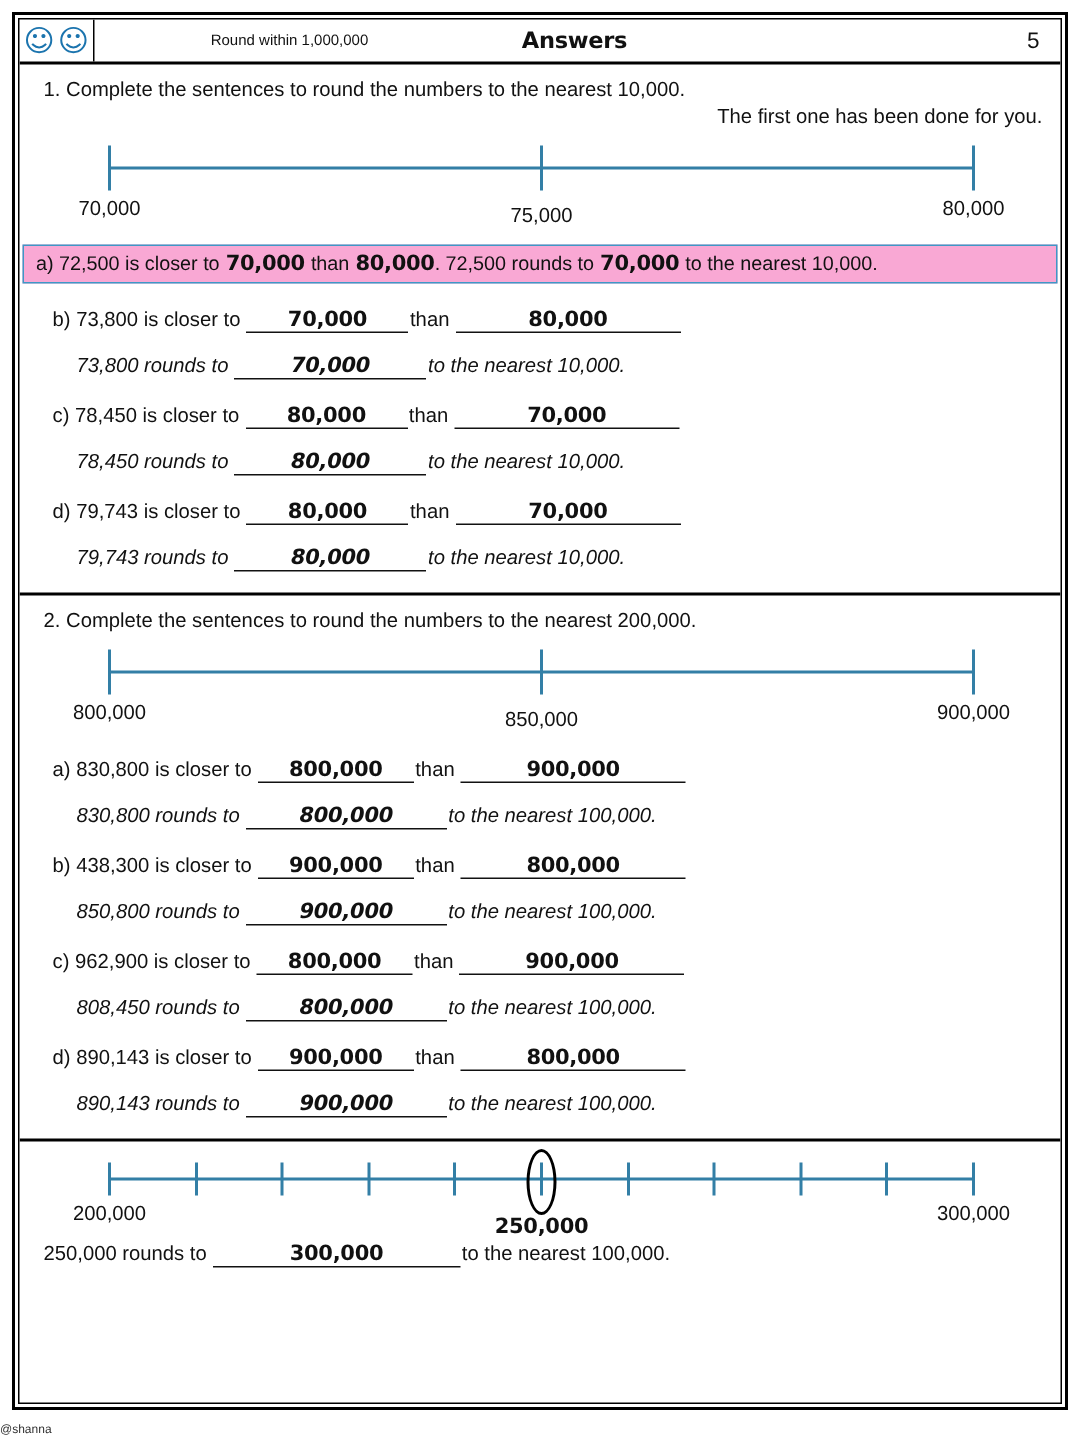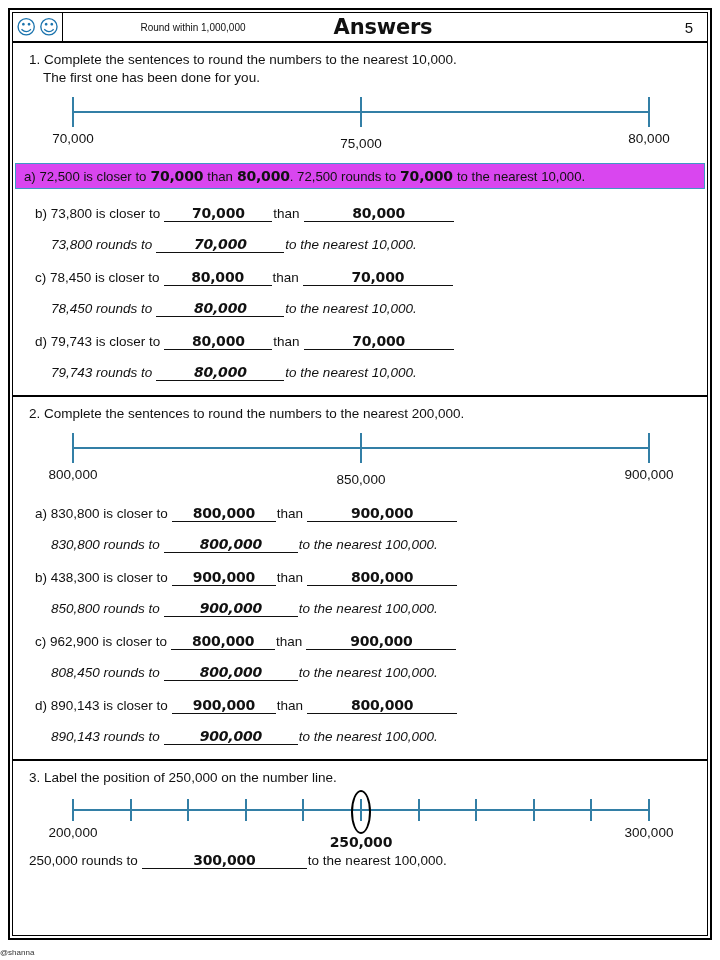--- a/index.html
+++ b/index.html
@@ -4,43 +4,43 @@
 <style>
   html,body{margin:0;padding:0;background:#fff;}
   body{width:720px;height:960px;position:relative;font-family:"Liberation Sans",sans-serif;color:#111;overflow:hidden;}
   .frame-outer{position:absolute;left:8px;top:8px;width:704px;height:932px;border:2.5px solid #000;box-sizing:border-box;padding:2px;}
   .frame-inner{width:100%;height:100%;border:1.2px solid #000;box-sizing:border-box;overflow:hidden;}
   
   .hdr{display:flex;align-items:center;height:28px;border-bottom:2px solid #000;}
   .hdr-smileys{width:50px;height:100%;display:flex;align-items:center;justify-content:center;gap:2px;border-right:1.5px solid #000;box-sizing:border-box;}
   .smiley{color:#1b74ae;font-size:20px;line-height:1;font-family:"DejaVu Sans",sans-serif;}
   .hdr-title{width:260px;text-align:center;font-size:10px;}
-  .hdr-answers{width:120px;text-align:center;font-weight:bold;font-size:21px;letter-spacing:-0.2px;font-family:"DejaVu Sans",sans-serif;}
+  .hdr-answers{width:120px;text-align:center;font-weight:bold;font-size:15px;letter-spacing:-0.2px;font-family:"DejaVu Sans",sans-serif;}
   .hdr-page{margin-left:auto;padding-right:14px;font-size:15px;}
   
   .sec{padding-bottom:14px;}
   .sec + .sec{border-top:2px solid #000;}
   .instr{margin:9px 12px 0 16px;font-size:13.5px;white-space:nowrap;}
-  .note{margin:3px 12px 0 30px;}
+  .note{margin:3px 12px 0 30px;text-align:right;}
   
   .numline{position:relative;height:30px;margin:12px 58px 0 60px;}
   .nl-line{position:absolute;left:0;right:0;top:14px;height:2px;background:#337fa6;}
   .nl-tick{position:absolute;top:0;width:2px;height:30px;background:#337fa6;transform:translateX(-50%);}
   .numline.short{height:22px;margin-top:14px;}
   .numline.short .nl-line{top:10px;}
   .numline.short .nl-tick{height:22px;}
   .nl-oval{position:absolute;left:50%;top:-9px;width:16px;height:40px;border:2px solid #000;border-radius:50%;transform:translateX(-50%);}
   .nl-labels{position:relative;height:22px;margin:4px 58px 0 60px;font-size:13.5px;}
   .nl-lab{position:absolute;transform:translateX(-50%);white-space:nowrap;}
   .nl-lab.left{left:0;}
   .nl-lab.mid{left:50%;top:5px;}
   .nl-lab.right{left:100%;}
   .nl-lab.mid-ans{left:50%;top:9px;}
   
-  .example{display:flex;align-items:baseline;white-space:nowrap;margin:10px 2px 0 2px;padding:4px 8px;background:#d946ef;border:1.6px solid #3e98c6;font-size:13.2px;}
+  .example{display:flex;align-items:baseline;white-space:nowrap;margin:10px 2px 0 2px;padding:4px 8px;background:#f9a8d4;border:1.6px solid #3e98c6;font-size:13.2px;}
   .example > span{margin-right:4px;}
   .example > span.tight{margin-left:-4px;}
   
   .q-row{display:flex;align-items:baseline;margin:16px 14px 0 22px;font-size:13.5px;white-space:nowrap;}
   .q-row.indent{margin:14px 14px 0 38px;font-style:italic;}
   .blank{display:inline-block;border-bottom:1.5px solid #111;text-align:center;margin-left:4px;margin-right:1px;}
   .ans{font-weight:bold;font-size:14px;letter-spacing:-0.2px;font-family:"DejaVu Sans",sans-serif;}
   .w-c1{min-width:108px;} .w-t1{min-width:150px;} .w-r1{min-width:128px;}
   .w-c2{min-width:104px;} .w-t2{min-width:150px;} .w-r2{min-width:134px;}
   .w-r3{min-width:165px;}
@@ -184,21 +184,20 @@
           <span class="blank w-t2"><span class="ans">800,000</span></span>
         </div>
         <div class="q-row indent">
           <span>890,143 rounds to</span>
           <span class="blank w-r2"><span class="ans">900,000</span></span>
           <span>to the nearest 100,000.</span>
         </div>
       </div>
 
       <div class="sec">
-        <div class="instr">3. Label the position of 250,000 on the number line.</div>
 
         <div class="numline short">
           <div class="nl-line"></div>
           <div class="nl-tick" style="left:0%"></div>
           <div class="nl-tick" style="left:10%"></div>
           <div class="nl-tick" style="left:20%"></div>
           <div class="nl-tick" style="left:30%"></div>
           <div class="nl-tick" style="left:40%"></div>
           <div class="nl-tick" style="left:50%"></div>
           <div class="nl-tick" style="left:60%"></div>

